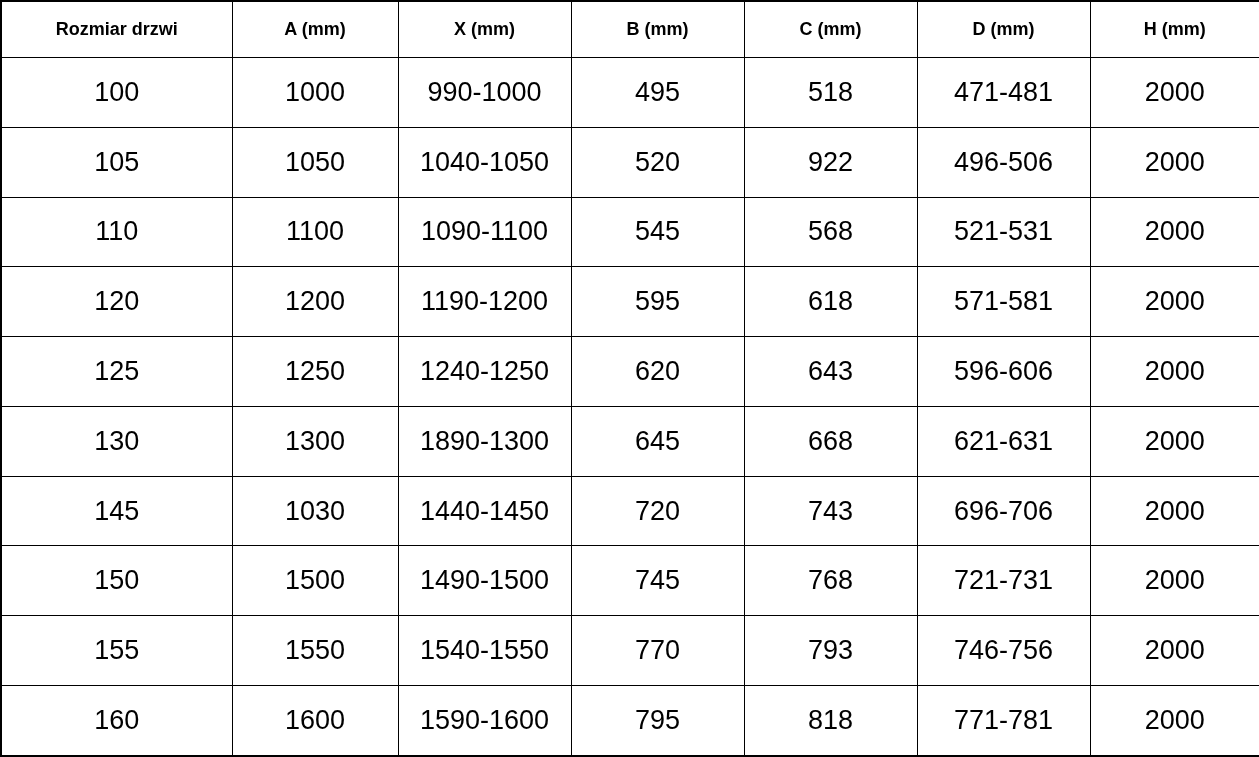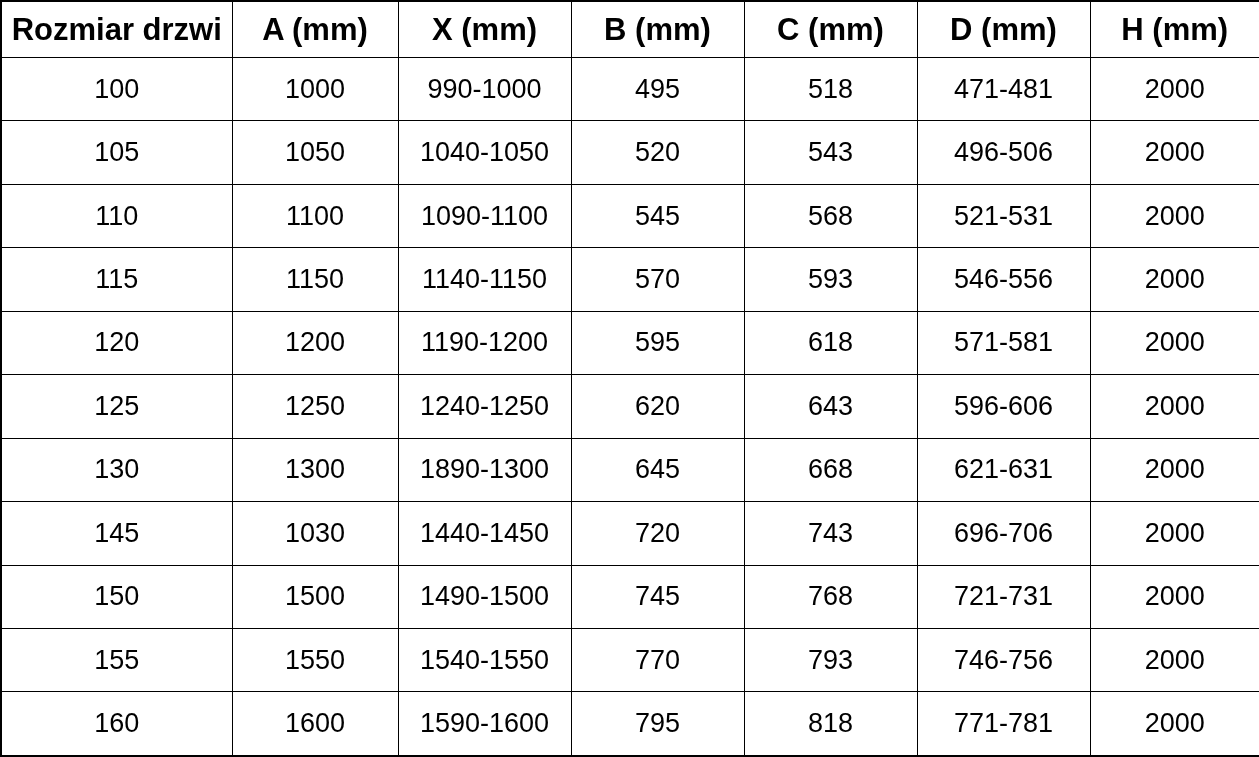--- a/index.html
+++ b/index.html
@@ -25,21 +25,21 @@
   table.spec-table td {
     border: 1px solid #000000;
     text-align: center;
     vertical-align: middle;
     padding: 0;
     color: #000000;
     overflow: hidden;
     white-space: nowrap;
   }
   table.spec-table th {
-    font-size: 31px;
+    font-size: 18px;
     font-weight: bold;
     height: 55px;
     margin-left: 36px;
   }
   table.spec-table td {
     font-size: 27px;
     font-weight: normal;
     height: 54px;
   }
 </style>
@@ -75,40 +75,31 @@
         <td>495</td>
         <td>518</td>
         <td>471-481</td>
         <td>2000</td>
       </tr>
       <tr>
         <td>105</td>
         <td>1050</td>
         <td>1040-1050</td>
         <td>520</td>
-        <td>543</td>
+        <td>922</td>
         <td>496-506</td>
         <td>2000</td>
       </tr>
       <tr>
         <td>110</td>
         <td>1100</td>
         <td>1090-1100</td>
         <td>545</td>
         <td>568</td>
         <td>521-531</td>
-        <td>2000</td>
-      </tr>
-      <tr>
-        <td>115</td>
-        <td>1150</td>
-        <td>1140-1150</td>
-        <td>570</td>
-        <td>593</td>
-        <td>546-556</td>
         <td>2000</td>
       </tr>
       <tr>
         <td>120</td>
         <td>1200</td>
         <td>1190-1200</td>
         <td>595</td>
         <td>618</td>
         <td>571-581</td>
         <td>2000</td>

